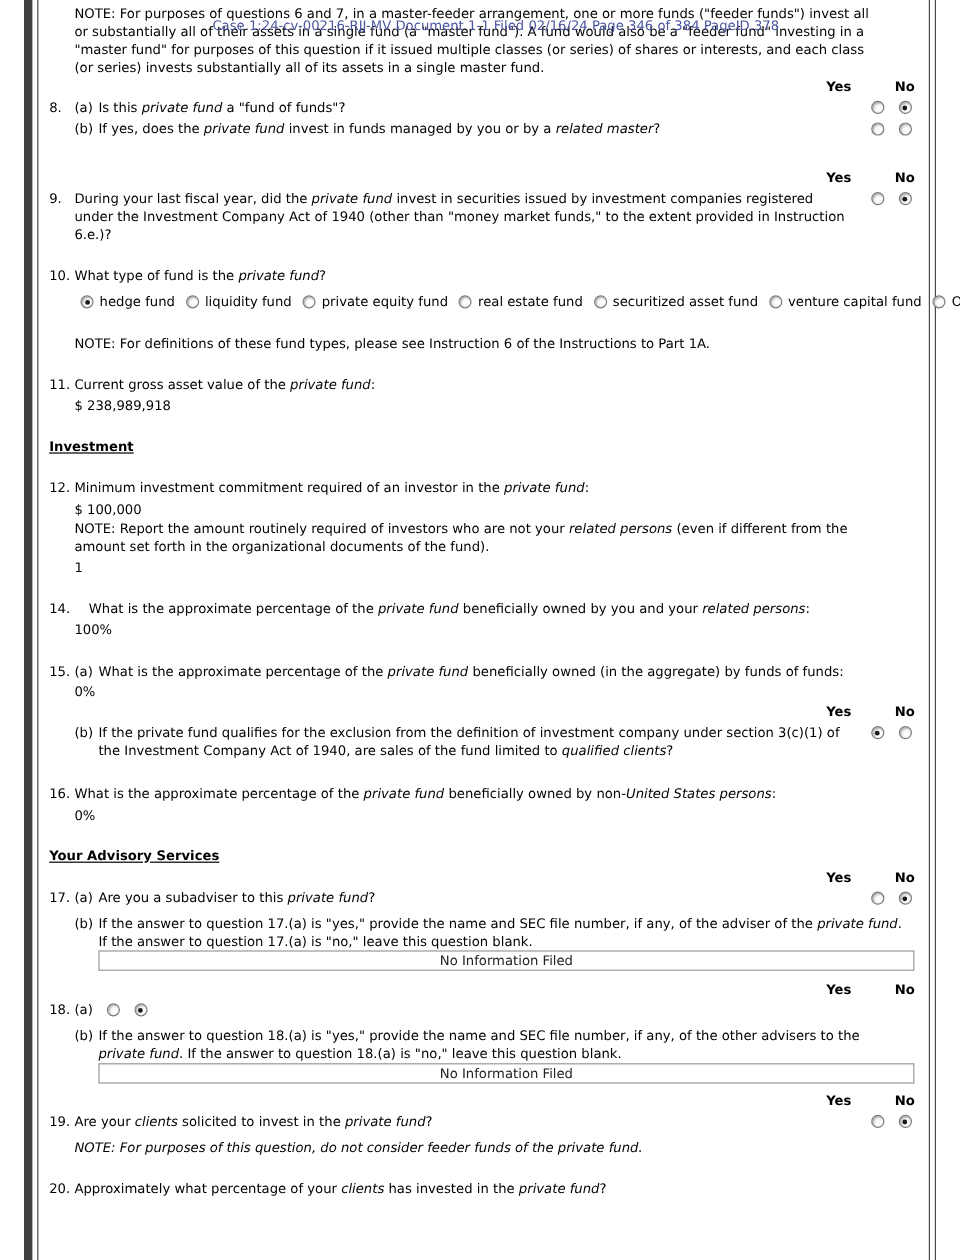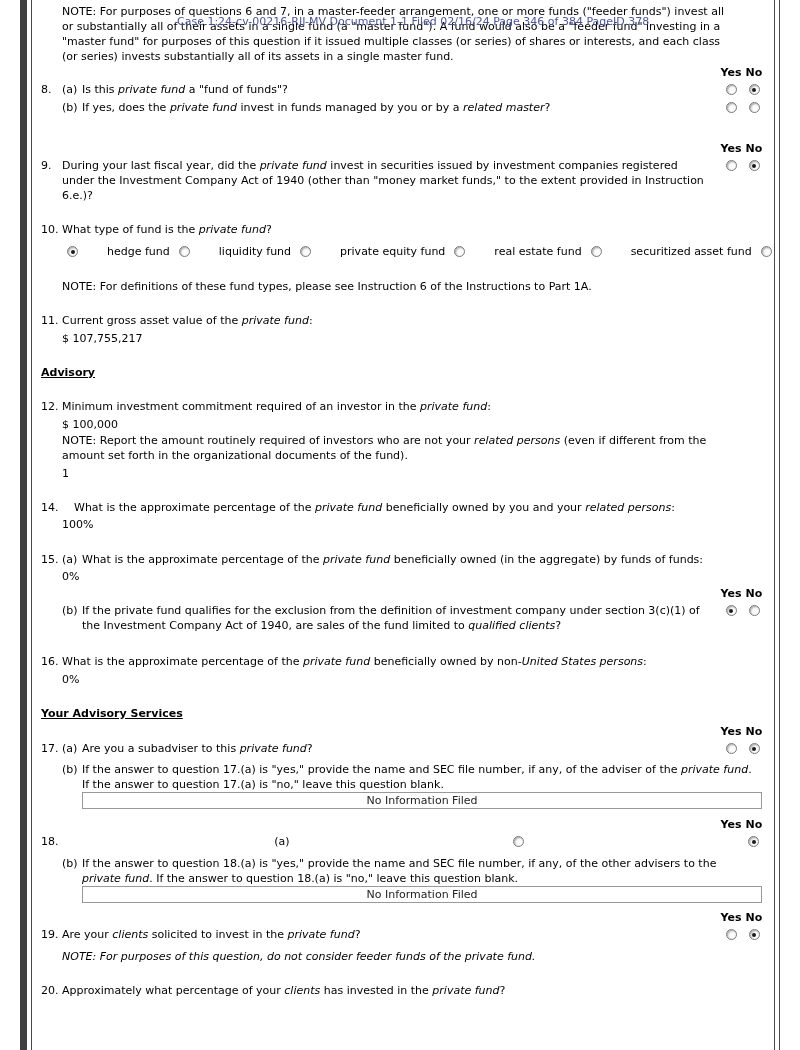--- a/index.html
+++ b/index.html
@@ -5,31 +5,31 @@
   html,body{margin:0;padding:0;background:#fff;}
   body{width:800px;height:1050px;font-family:"DejaVu Sans",sans-serif;font-size:11px;color:#000;overflow:hidden;}
   .page{margin:0 20px;border-left:7px solid #404040;border-right:1px solid #4a4a4a;height:1050px;}
   .inner{margin:0 4px;border-left:1px solid #4a4a4a;border-right:1px solid #4a4a4a;height:1050px;padding:0 9px;position:relative;box-sizing:border-box;}
   .row{display:flex;align-items:flex-start;line-height:15px;}
   .num{width:21px;flex:none;}
   .sub{width:20px;flex:none;}
   .qtext{flex:1;padding-right:8px;}
   .col-yes{width:24px;flex:none;text-align:center;}
   .col-no{width:22px;flex:none;text-align:center;}
-  .yn-header{display:flex;justify-content:flex-end;font-weight:bold;line-height:15px;}
+  .yn-header{display:flex;justify-content:flex-end;font-weight:bold;line-height:15px;gap:32px;}
   .value{margin-left:21px;line-height:15px;}
   .qnote{margin-left:41px;margin-right:34px;line-height:15px;}
   .qnote12{margin-left:21px;margin-right:34px;line-height:15px;}
   .note-top{margin-left:21px;margin-right:40px;line-height:15px;}
   .sec{font-weight:bold;text-decoration:underline;line-height:15px;}
   .nif{margin-left:41px;margin-right:3px;border:1px solid #999;text-align:center;line-height:15px;height:15px;color:#222;}
   .radio{width:11px;height:11px;border-radius:50%;border:1px solid #7a7a7a;background:#fdfdfd;display:inline-block;box-sizing:border-box;box-shadow:inset 1px 1px 2px rgba(0,0,0,.35);position:relative;margin-top:2px;}
   .radio.on::after{content:"";position:absolute;left:2.5px;top:2.5px;width:4px;height:4px;border-radius:50%;background:#1a1a1a;}
   .opts{display:flex;align-items:center;margin-left:26px;line-height:15px;flex-wrap:nowrap;white-space:nowrap;}
-  .opt{display:flex;align-items:center;margin-right:9px;gap:24px;}
+  .opt{display:flex;align-items:center;margin-right:9px;}
   .opt .radio{margin-right:5px;margin-top:0;}
   .stamp{position:absolute;left:145px;top:15px;white-space:nowrap;font-size:11px;}
   i{}
 </style>
 </head>
 <body>
 
 <div class="page">
 <div class="inner">
 
@@ -106,23 +106,23 @@
           <span>Other :</span>
         </span>
   </div>
 
   <div class="qnote" style="margin-top:20px;margin-left:21px;">NOTE: For definitions of these fund types, please see Instruction 6 of the Instructions to Part 1A.</div>
 
   <div class="row" style="margin-top:19px;">
     <span class="num">11.</span>
     <span class="qtext">Current gross asset value of the <i>private fund</i>:</span>
   </div>
-  <div class="value" style="margin-top:3px;">$ 107,755,217</div>
-
-  <div class="sec" style="margin-top:19px;">Advisory</div>
+  <div class="value" style="margin-top:3px;">$ 238,989,918</div>
+
+  <div class="sec" style="margin-top:19px;">Investment</div>
 
   <div class="row" style="margin-top:19px;">
     <span class="num">12.</span>
     <span class="qtext">Minimum investment commitment required of an investor in the <i>private fund</i>:</span>
   </div>
   <div class="value" style="margin-top:3px;">$ 100,000</div>
   <div class="qnote12" style="margin-top:1px;">NOTE: Report the amount routinely required of investors who are not your <i>related persons</i> (even if different from the amount set forth in the organizational documents of the fund).</div>
 
   <div class="value" style="margin-top:3px;">1</div>
 
@@ -178,21 +178,21 @@
     <span class="sub">(b)</span>
     <span class="qtext">If the answer to question 17.(a) is "yes," provide the name and SEC file number, if any, of the adviser of the <i>private fund</i>. If the answer to question 17.(a) is "no," leave this question blank.</span>
   </div>
   <div class="nif">No Information Filed</div>
 
   <div class="yn-header" style="margin-top:8px;">
     <span class="col-yes">Yes</span>
     <span class="col-no">No</span>
   </div>
 
-  <div class="row" style="margin-top:2px;justify-content:space-between;">
+  <div class="row" style="margin-top:2px;">
     <span class="num">18.</span>
     <span class="sub">(a)</span>
     <span class="col-yes"><span class="radio"></span></span>
     <span class="col-no"><span class="radio on"></span></span>
   </div>
 
   <div class="row" style="margin-top:5px;">
     <span class="num"></span>
     <span class="sub">(b)</span>
     <span class="qtext">If the answer to question 18.(a) is "yes," provide the name and SEC file number, if any, of the other advisers to the <i>private fund</i>. If the answer to question 18.(a) is "no," leave this question blank.</span>

